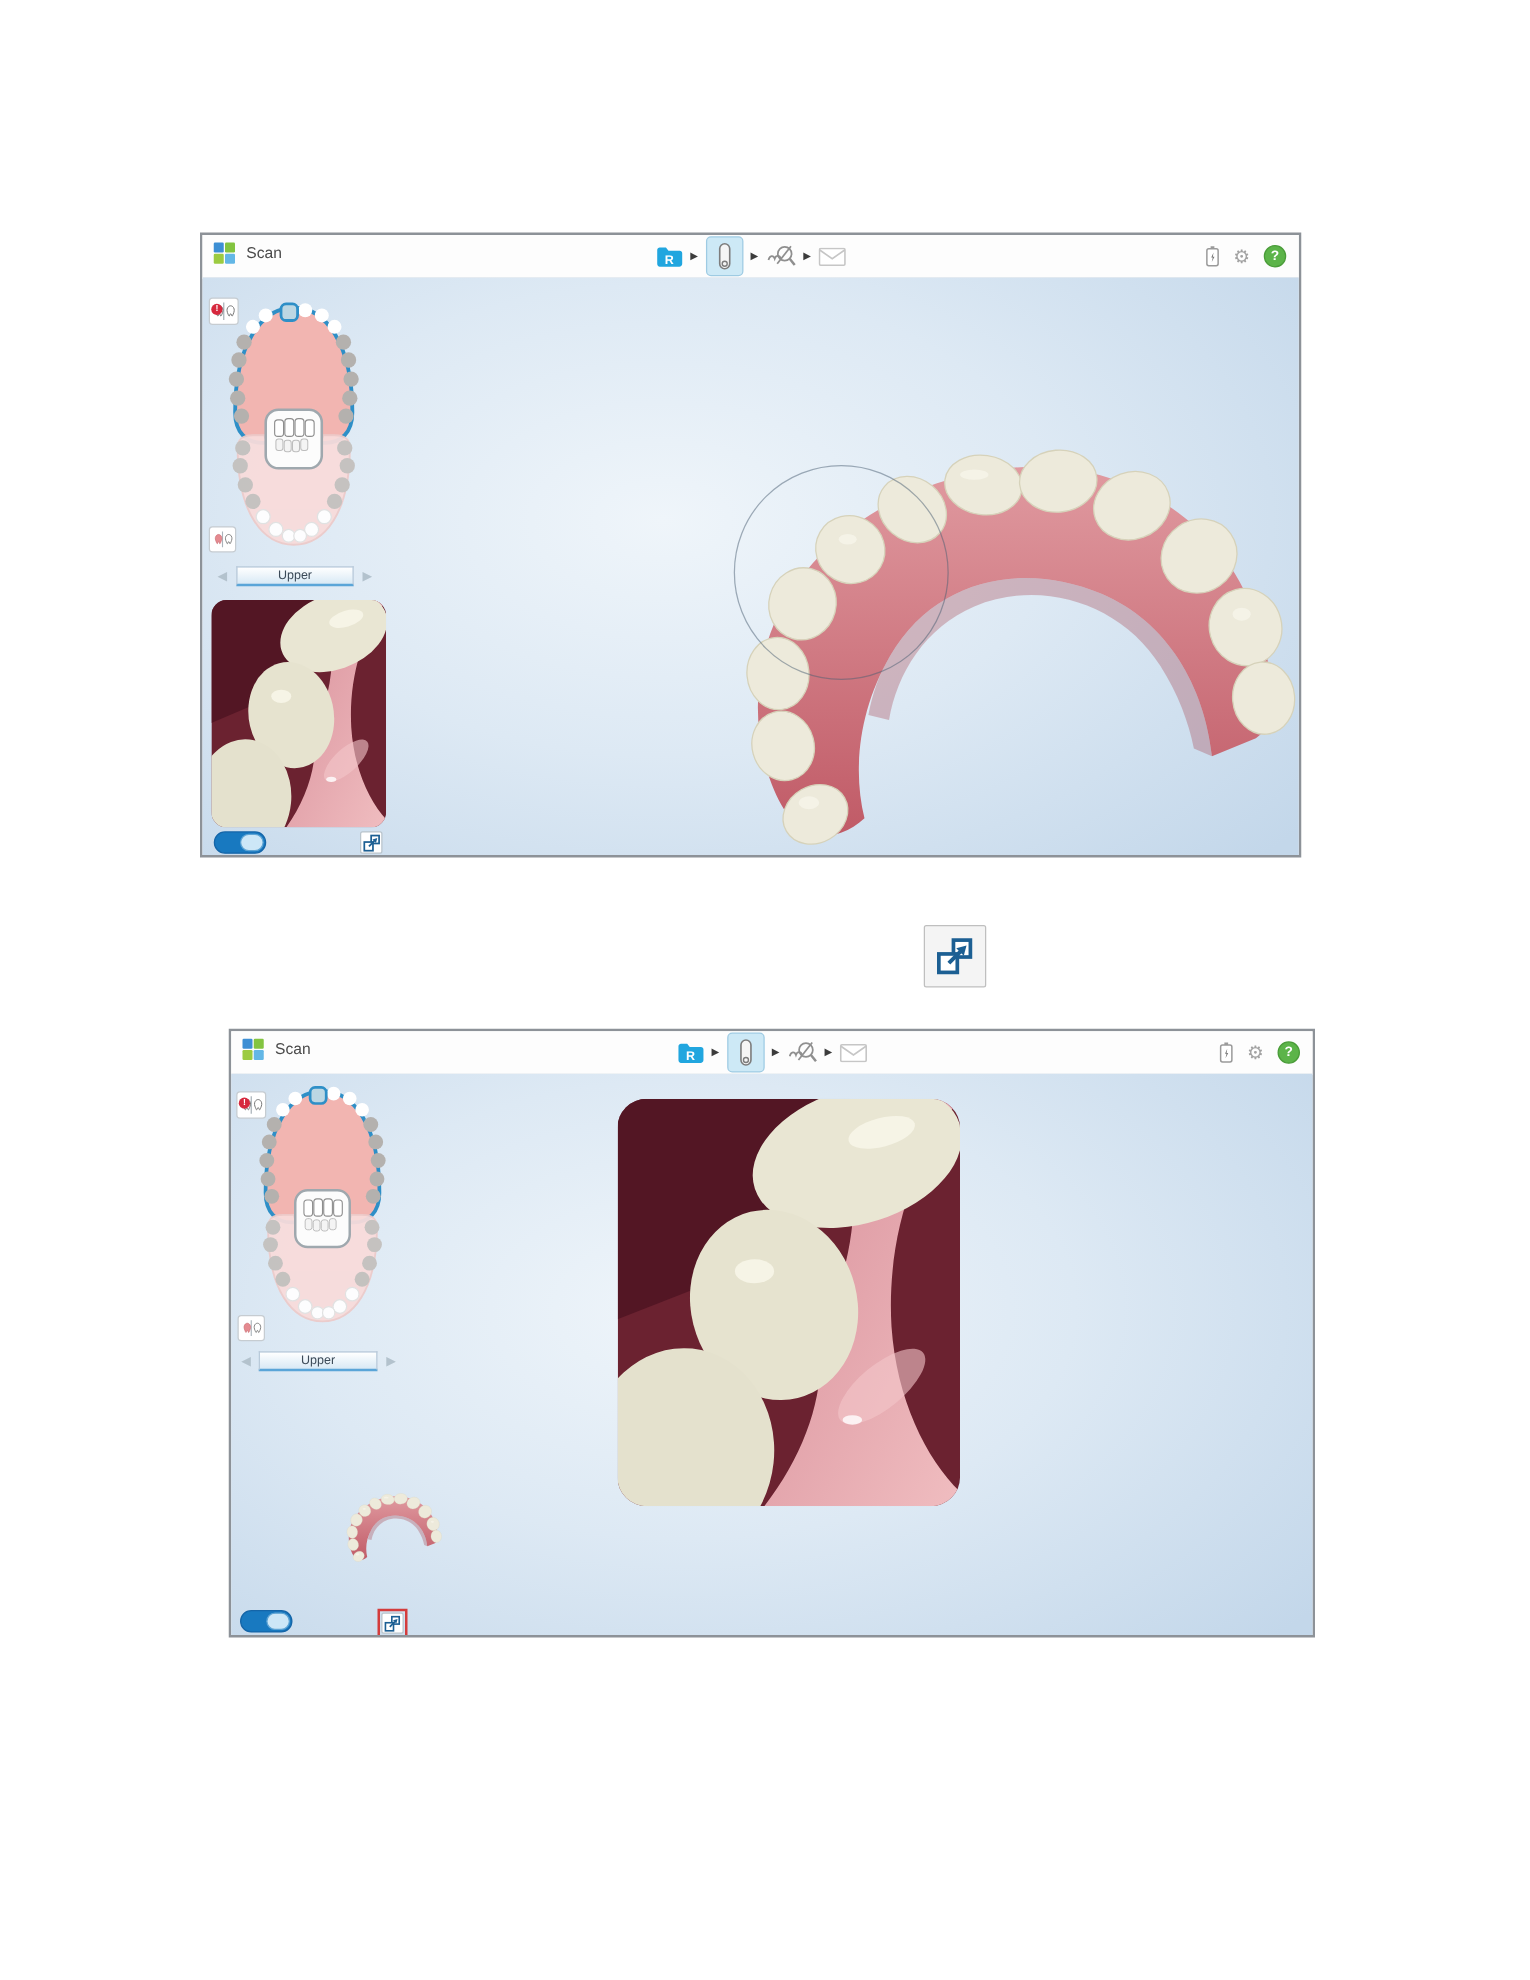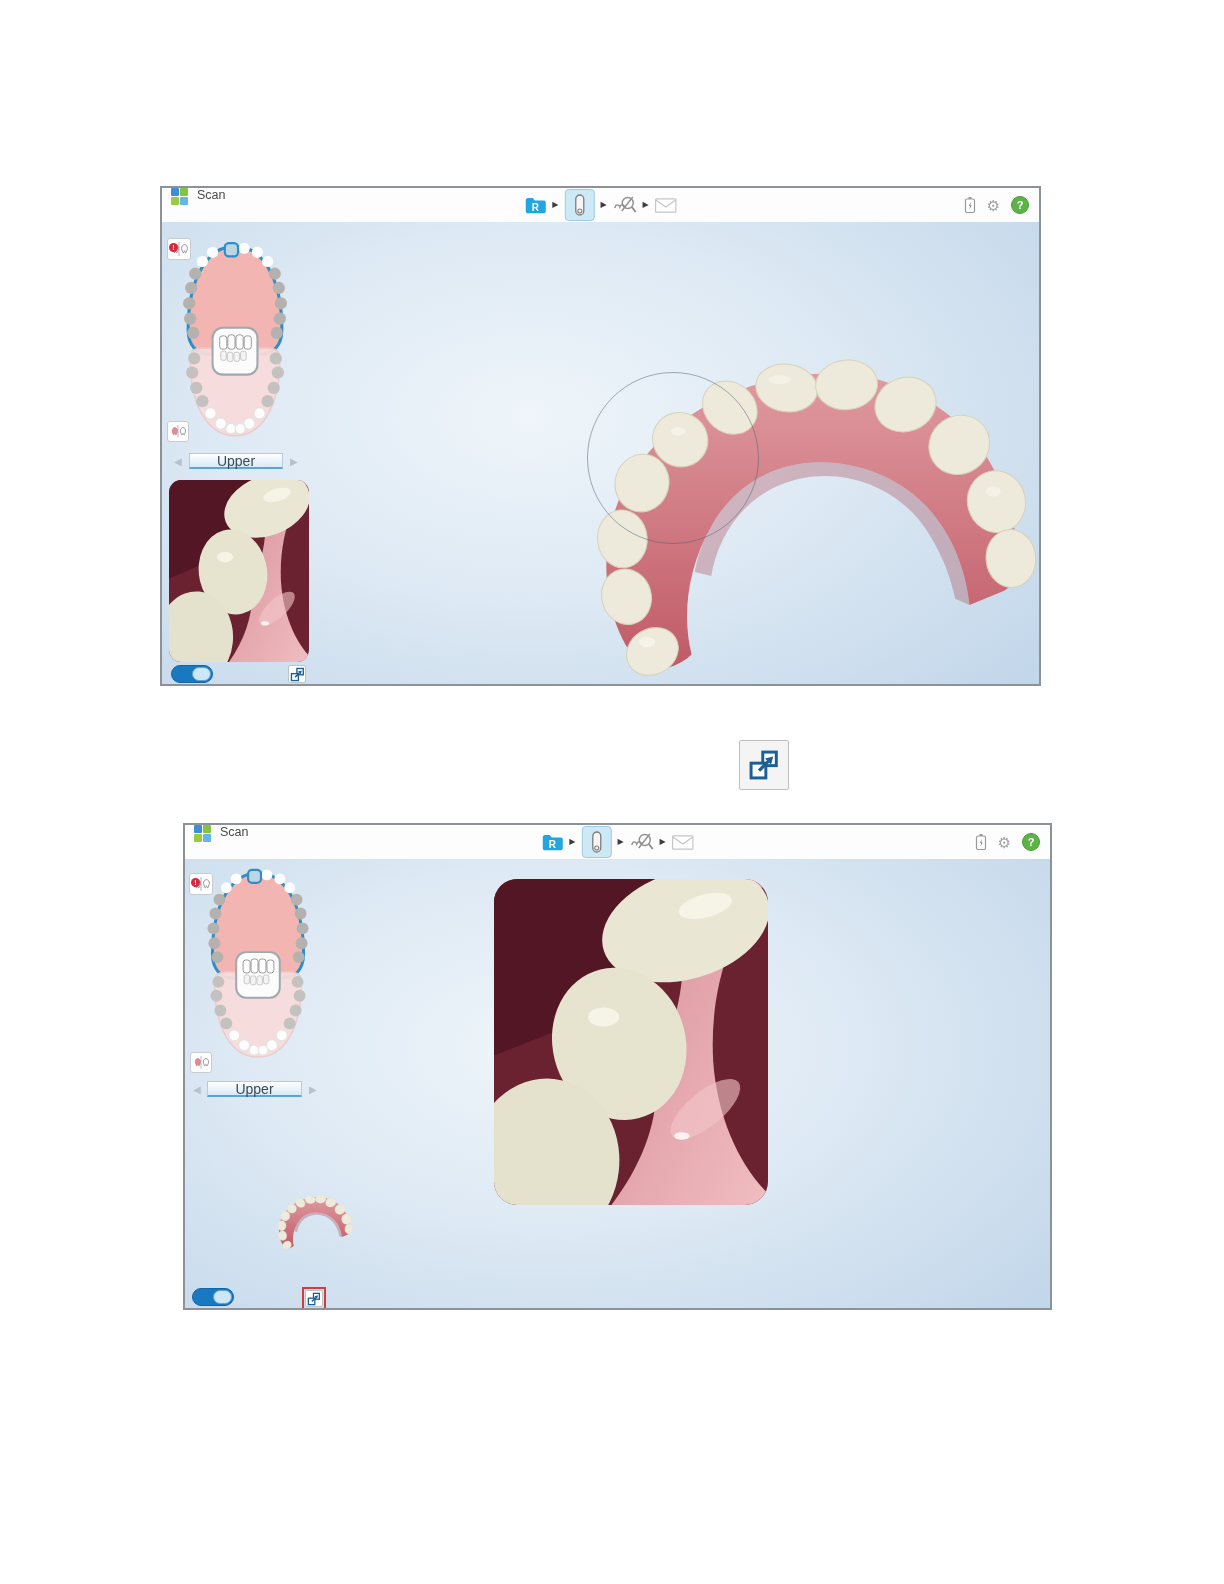--- a/index.html
+++ b/index.html
@@ -8,21 +8,21 @@
 
   
   .banner{position:absolute;left:33px;top:38px;width:1135px;height:100px;background:#3e2a58;}
   .logo{position:absolute;left:34px;top:22px;width:130px;height:58px;}
   .logo-text{position:absolute;left:0;top:8px;color:#ffffff;font-size:38px;font-weight:bold;letter-spacing:0.5px;}
   .logo-dot{position:absolute;left:3px;top:0px;width:9px;height:9px;background:#36b7c8;}
 
   
   .shot{position:absolute;border:2px solid #8d9298;background:#fff;box-sizing:border-box;}
   .toolbar{position:absolute;left:0;right:0;top:0;height:34px;background:#fdfdfd;border-bottom:1px solid #e3e3e3;}
-  .tb-left{position:absolute;left:9px;top:0;height:28px;display:flex;gap:9px;}
+  .tb-left{position:absolute;left:9px;top:0;height:28px;display:flex;align-items:center;gap:9px;}
   .grid-icon{display:grid;grid-template-columns:8px 8px;grid-template-rows:8px 8px;gap:1px;}
   .grid-icon i{display:block;border-radius:1px;}
   .gi-tl{background:#3d8fd4;} .gi-tr{background:#83c440;}
   .gi-bl{background:#9ccb41;} .gi-br{background:#63b7e6;}
   .tb-title{font-size:12.5px;color:#4a4a4a;}
   .tb-center{position:absolute;left:50%;top:0;height:34px;transform:translateX(-50%);
              display:flex;align-items:center;gap:6px;}
   .flow-arrow{font-size:8px;color:#3c3c3c;line-height:1;}
   .step-box{width:28px;height:30px;border-radius:4px;background:#cde9f6;border:1px solid #9ecbe3;
             display:flex;align-items:center;justify-content:center;}
@@ -34,21 +34,21 @@
   .canvas{position:absolute;left:0;right:0;top:34px;bottom:0;overflow:hidden;
           background:radial-gradient(ellipse 75% 85% at 42% 42%, #eff5fa 0%, #dde9f4 48%, #c3d7ea 100%);}
 
   
   .sq-btn{position:absolute;background:#fff;border:1px solid #c6ccd1;border-radius:3px;box-sizing:border-box;
           display:flex;align-items:center;justify-content:center;}
   .alert-badge{position:absolute;left:1px;top:4px;width:9px;height:9px;border-radius:50%;background:#d6293e;
                color:#fff;font-size:7px;font-weight:bold;display:flex;align-items:center;justify-content:center;line-height:1;}
   .arch-bar{position:absolute;background:linear-gradient(#ffffff,#d8e9f5);border:1px solid #b9cada;
             border-bottom:2px solid #5aa5d8;box-sizing:border-box;display:flex;align-items:center;
-            justify-content:center;font-size:14px;color:#3b4a58;}
+            justify-content:center;font-size:10px;color:#3b4a58;}
   .chev{position:absolute;font-size:10px;color:#b3c2cd;line-height:1;}
 
   .viewfinder{position:absolute;overflow:hidden;}
   .viewfinder svg{display:block;width:100%;height:100%;}
 
   .toggle{position:absolute;width:42px;height:18px;border-radius:9px;background:#1879c0;border:1px solid #1465a8;box-sizing:border-box;}
   .toggle .knob{position:absolute;right:1px;top:1px;width:19px;height:14px;border-radius:7px;
                 background:#cde7f7;border:1px solid #5ea4d4;box-sizing:border-box;}
 
   .mini-btn{position:absolute;width:18px;height:18px;background:#fff;border:1px solid #b9c4cc;border-radius:2px;

